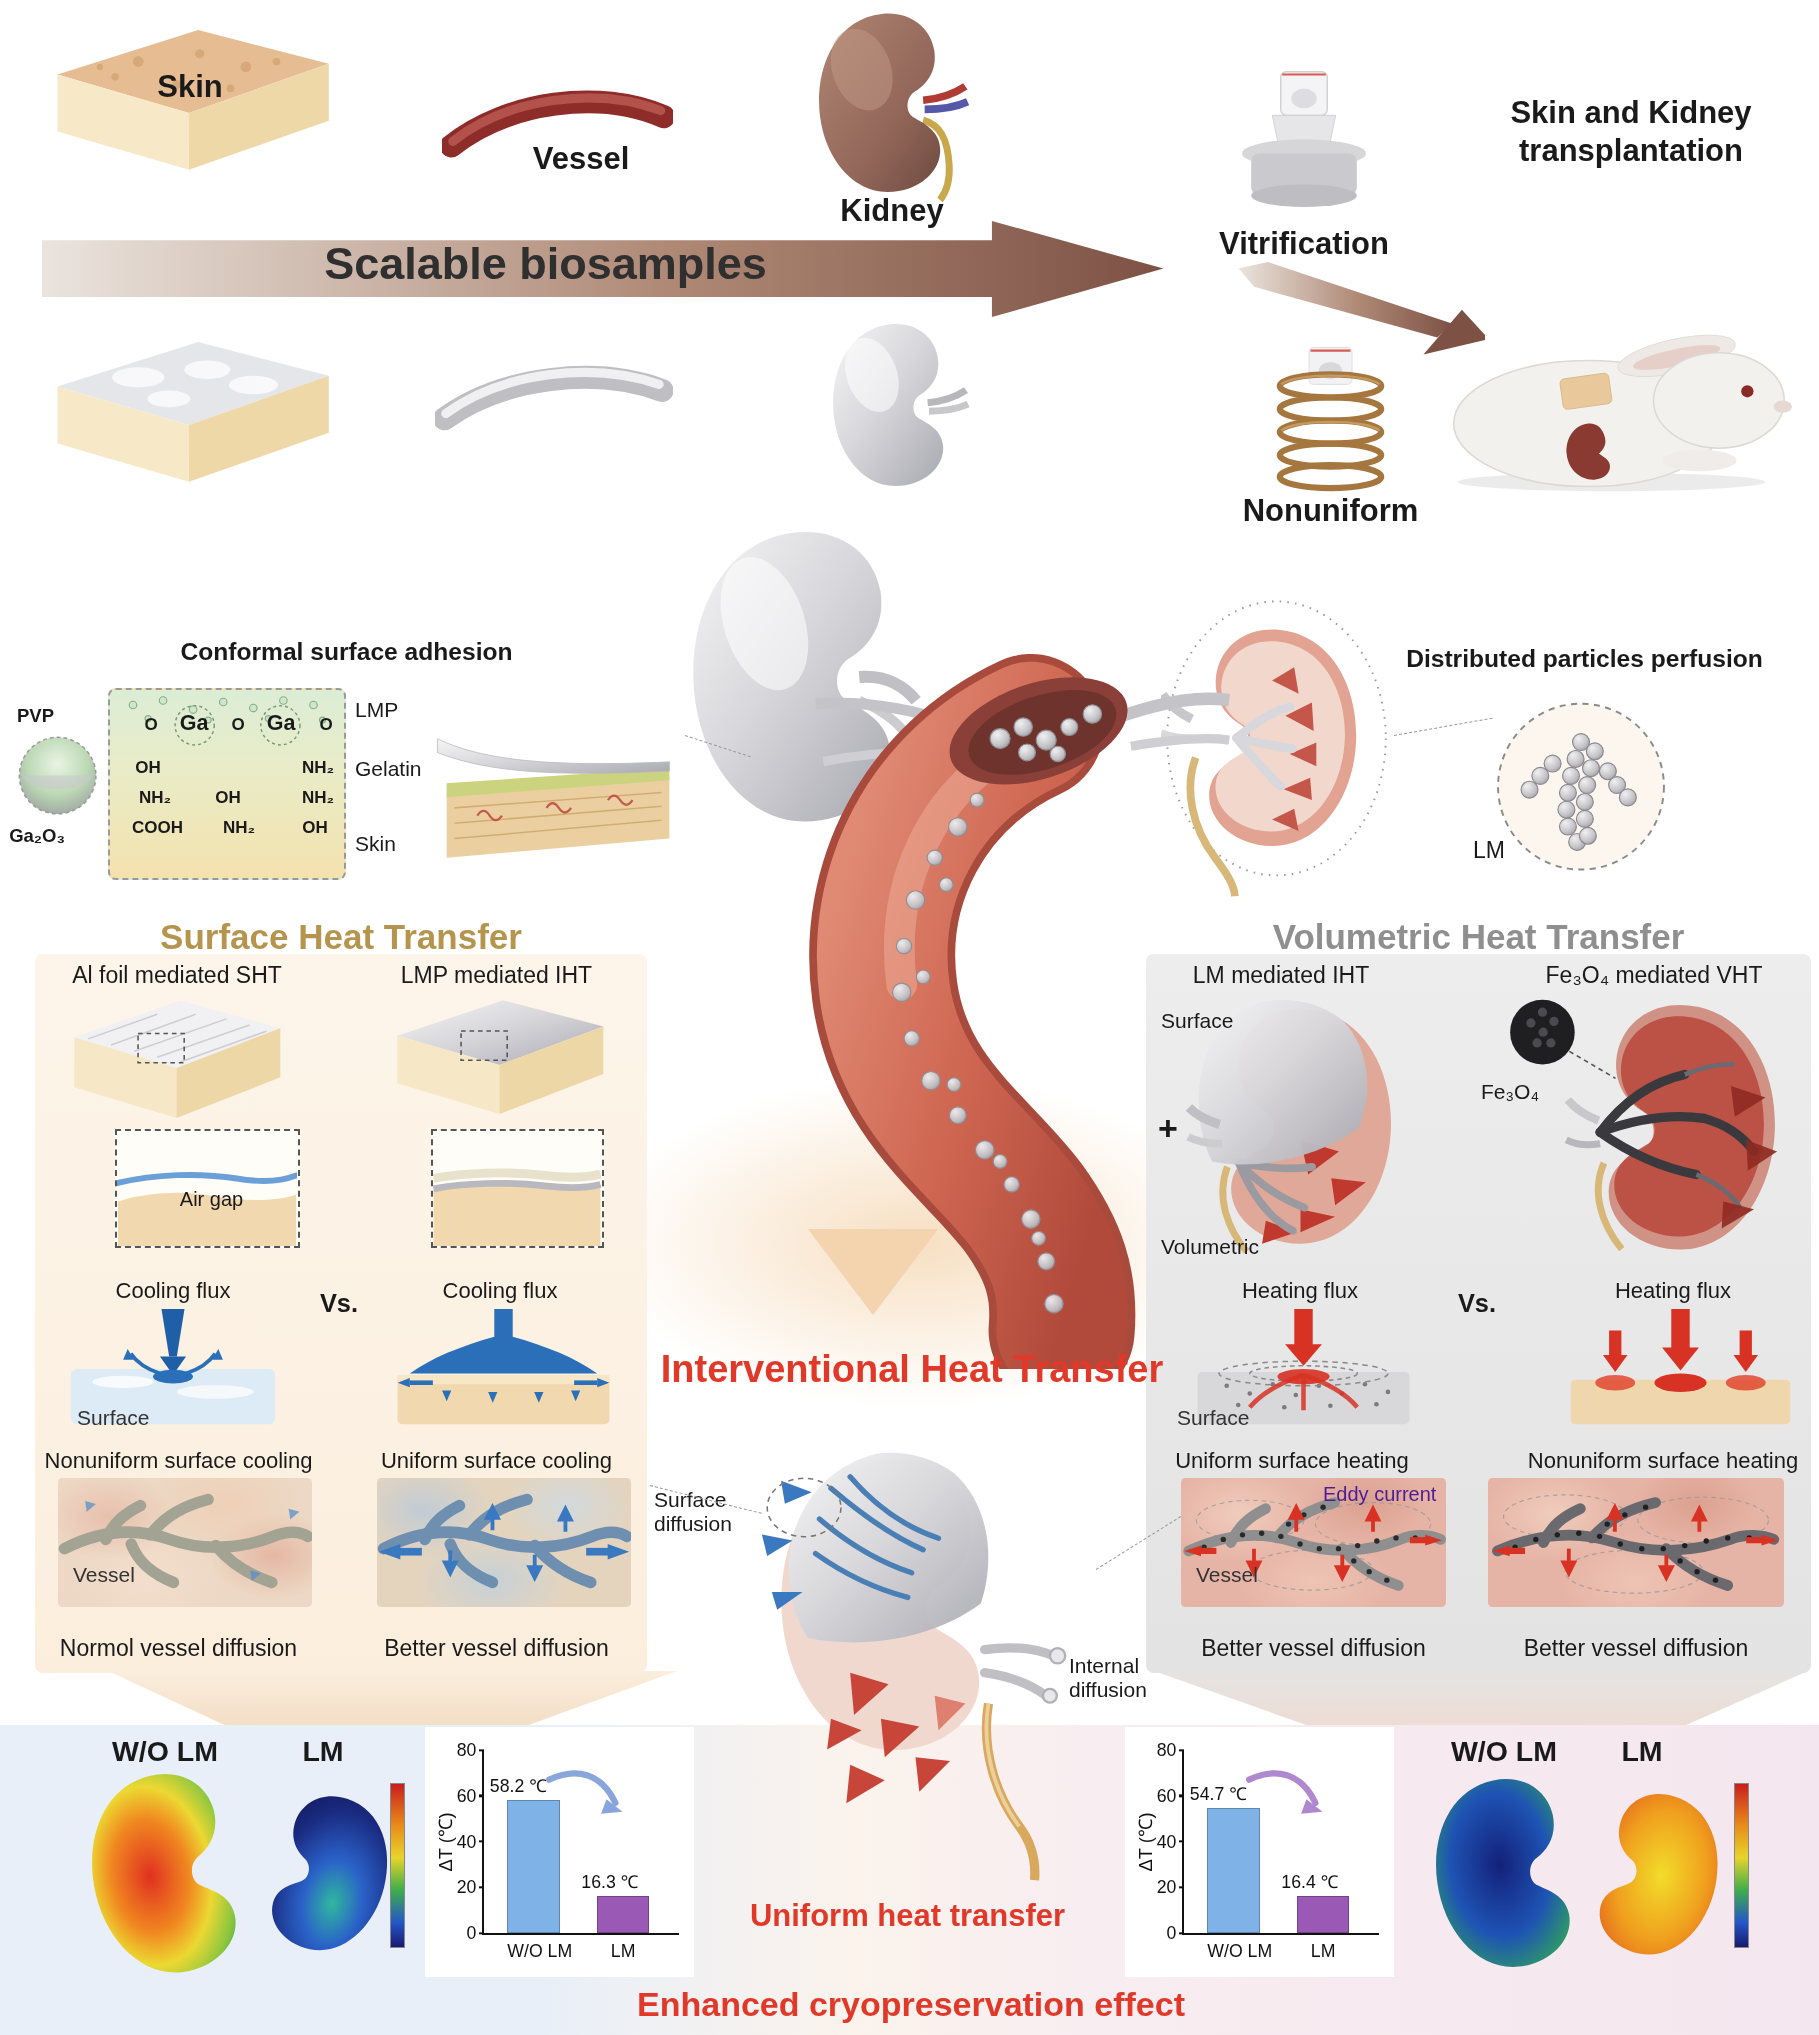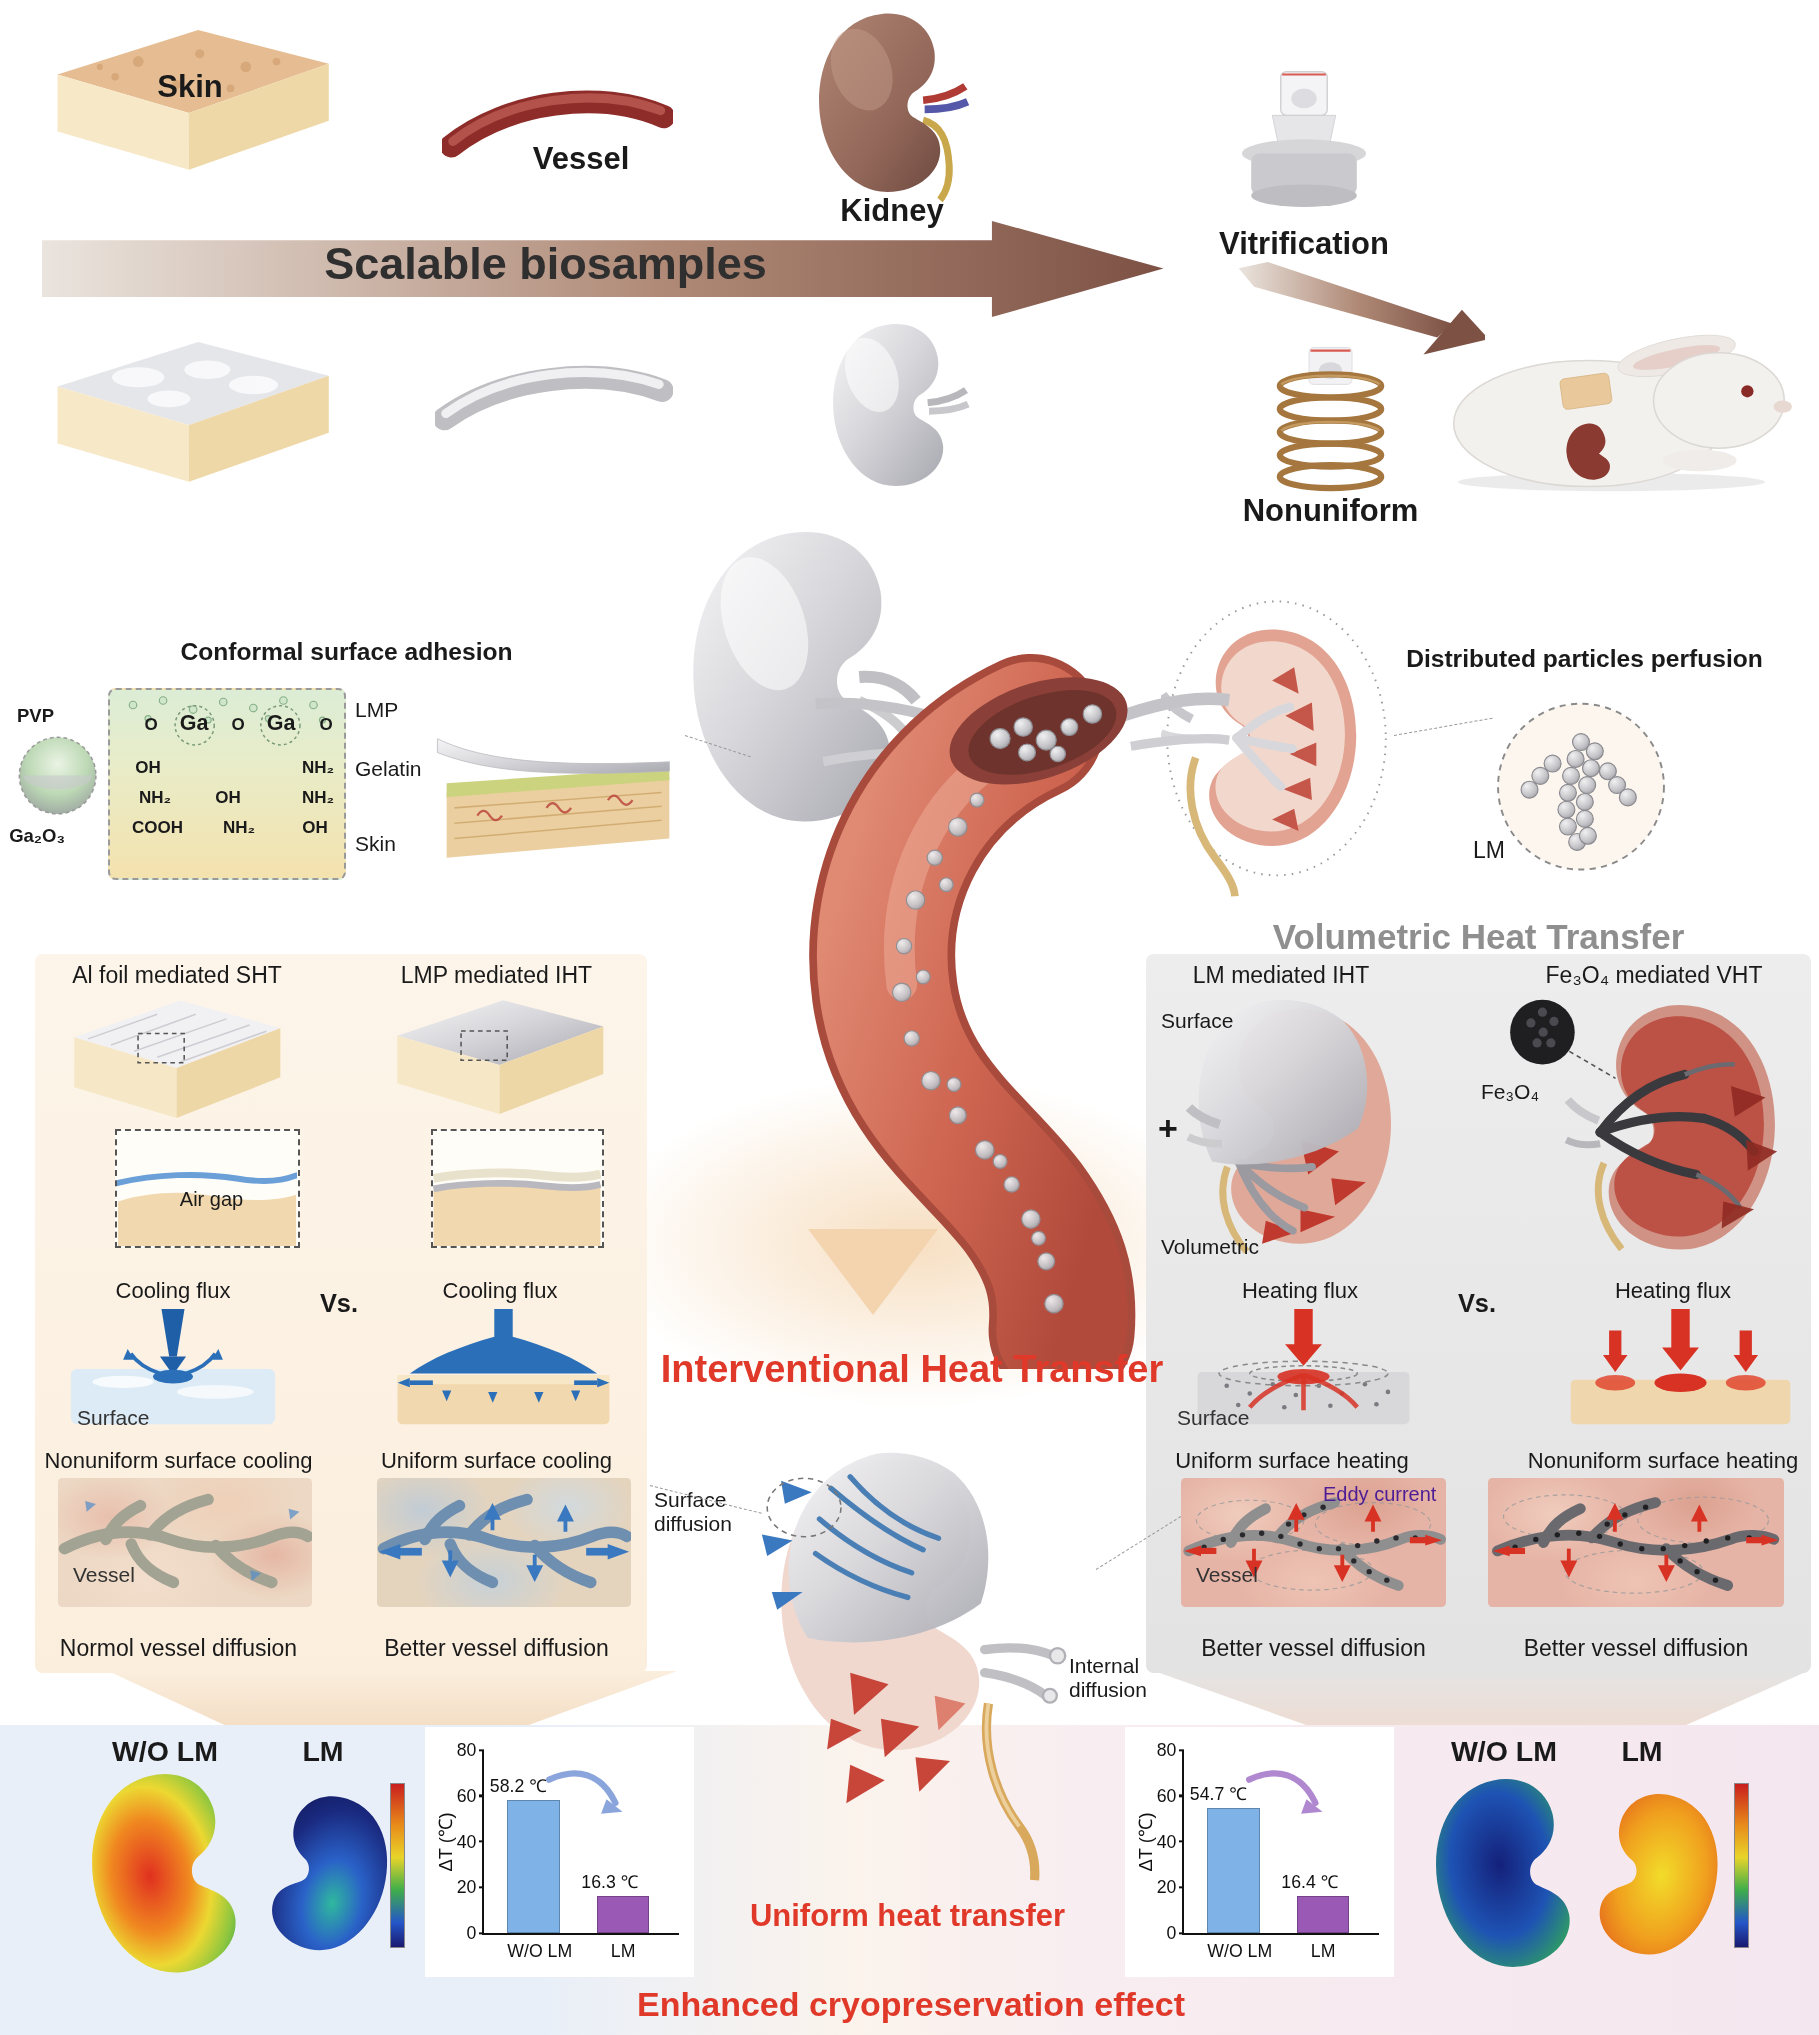--- a/index.html
+++ b/index.html
@@ -159,20 +159,21 @@
 <line x1="84" y1="6" x2="146" y2="6" stroke="#d85a50" stroke-width="3"></line>
 <ellipse cx="115" cy="40" rx="18" ry="14" fill="#dddde1"></ellipse>
 <path d="M70,64 L160,64 L150,112 L80,112 Z" fill="#e6e6e8" stroke="#c8c8cc"></path>
 <ellipse cx="115" cy="118" rx="88" ry="20" fill="#d6d6d8"></ellipse>
 <rect x="40" y="118" width="150" height="60" rx="12" fill="#cacace"></rect>
 <ellipse cx="115" cy="178" rx="75" ry="16" fill="#bebec2"></ellipse>
 </svg>
 </div>
 <div class="abs ctr t40" style="left:1204px;top:225px;width:200px">Vitrification</div>
 
+<div class="abs ctr t40" style="left:1454px;top:94px;width:354px">Skin and Kidney transplantation</div>
 
 <div class="abs" style="left:1231px;top:262px;width:254px;height:108px">
 <svg viewBox="0 0 330 140" width="254" height="108">
 <polygon points="10,8 48,0 288,80 268,98 30,32" fill="url(#gArrow)"></polygon>
 <polygon points="300,62 335,100 250,120" fill="#7d5245"></polygon>
 </svg>
 </div>
 
 <div class="abs" style="left:1446px;top:308px;width:369px;height:185px">
 <svg viewBox="0 0 480 240" width="369" height="185">
@@ -420,20 +421,21 @@
           <circle cx="58" cy="122" r="11"></circle>
 <circle cx="120" cy="190" r="11"></circle>
           <circle cx="134" cy="182" r="11"></circle>
 </g>
 </svg>
 </div>
 <div class="abs t30" style="left:1473px;top:837px;width:69px">LM</div>
 <div class="abs dash" style="left:1394px;top:735px;width:100px;transform:rotate(-10deg)"></div>
 <div class="abs dash" style="left:685px;top:735px;width:69px;transform:rotate(18deg)"></div>
 
+<div class="abs ctr t46 gold" style="left:35px;top:917px;width:612px">Surface Heat Transfer</div>
 <div class="abs panelL" style="left:35px;top:954px;width:612px;height:719px"></div>
 
 <div class="abs ctr t30" style="left:46px;top:962px;width:262px">Al foil mediated SHT</div>
 <div class="abs ctr t30" style="left:362px;top:962px;width:269px">LMP mediated IHT</div>
 
 <div class="abs" style="left:65px;top:991px;width:223px;height:135px">
 <svg viewBox="0 0 290 175" width="223" height="135">
 <polygon points="12,60 150,12 280,48 145,100" fill="#f1f1f4"></polygon>
 <g stroke="#c9c9d0" stroke-width="2" fill="none" opacity="0.9">
           <path d="M30,62 L120,30"></path>

